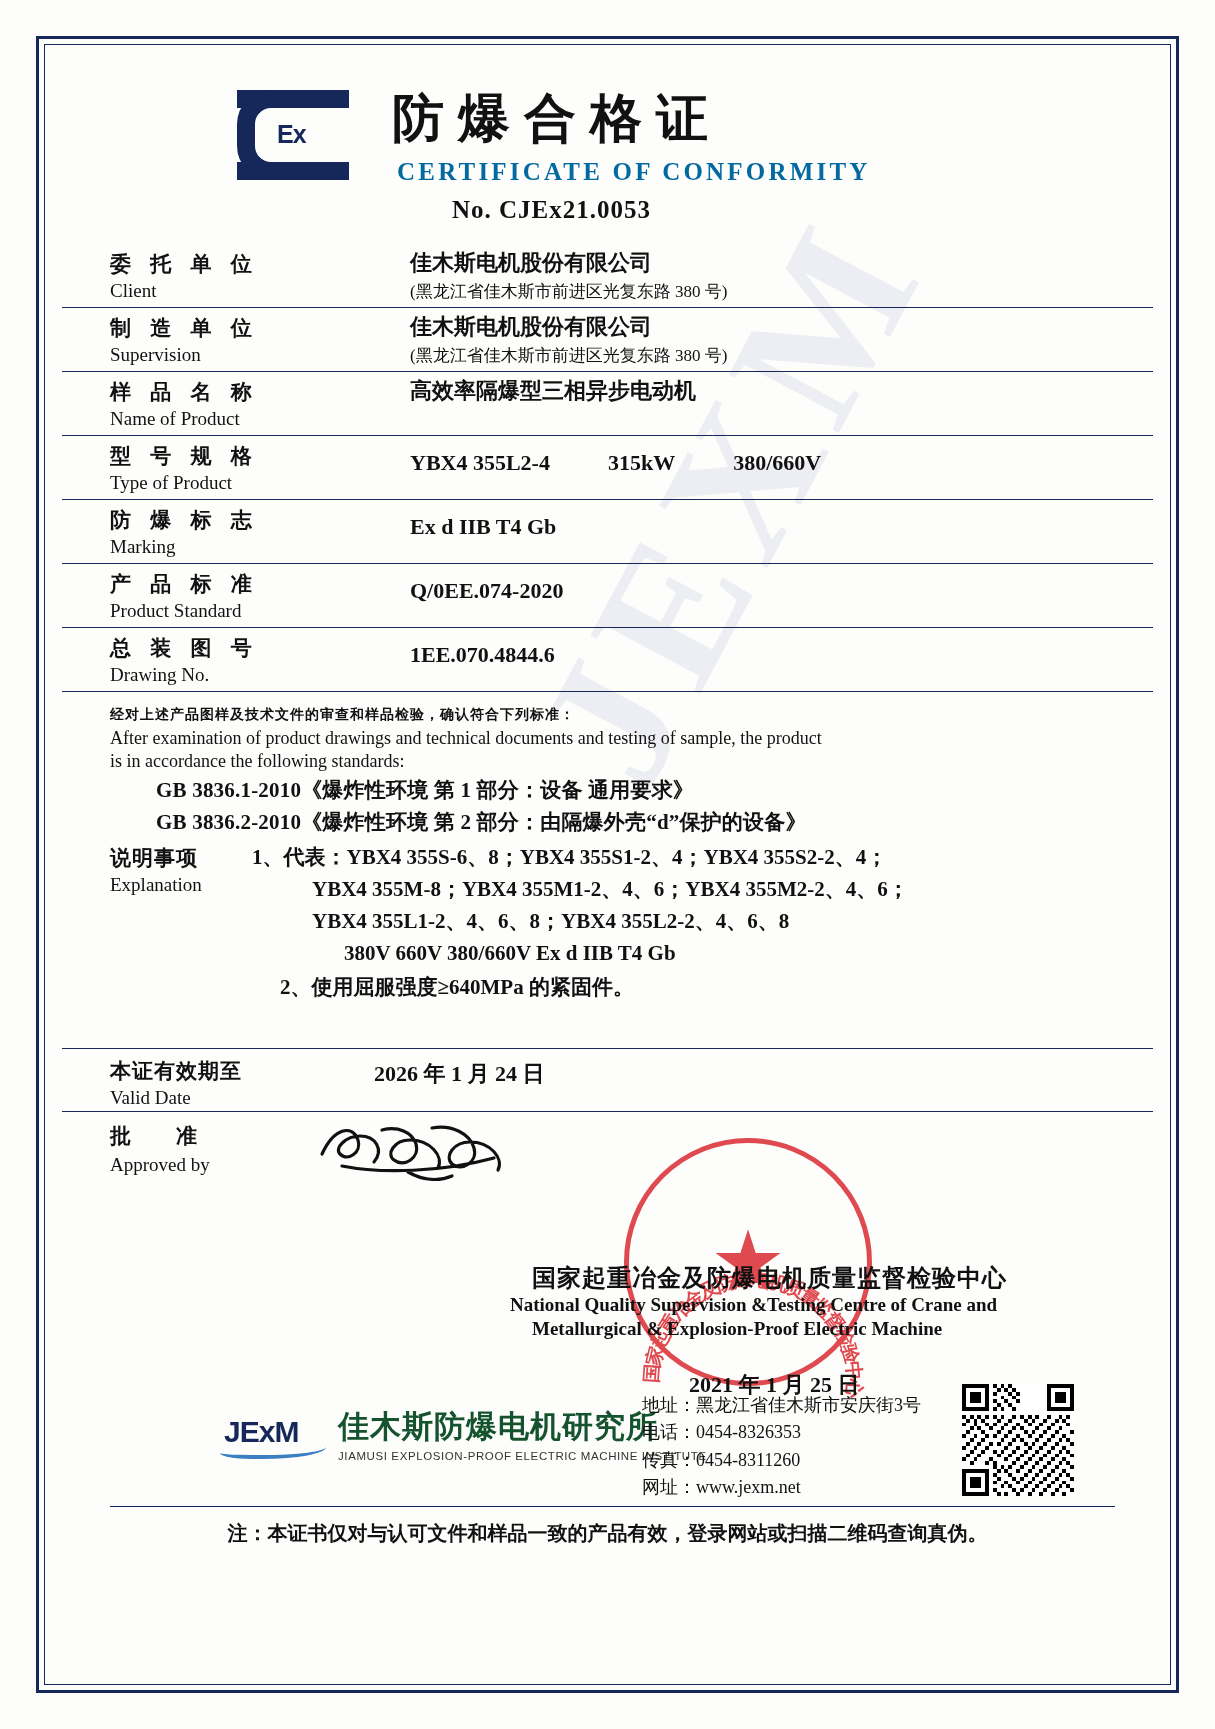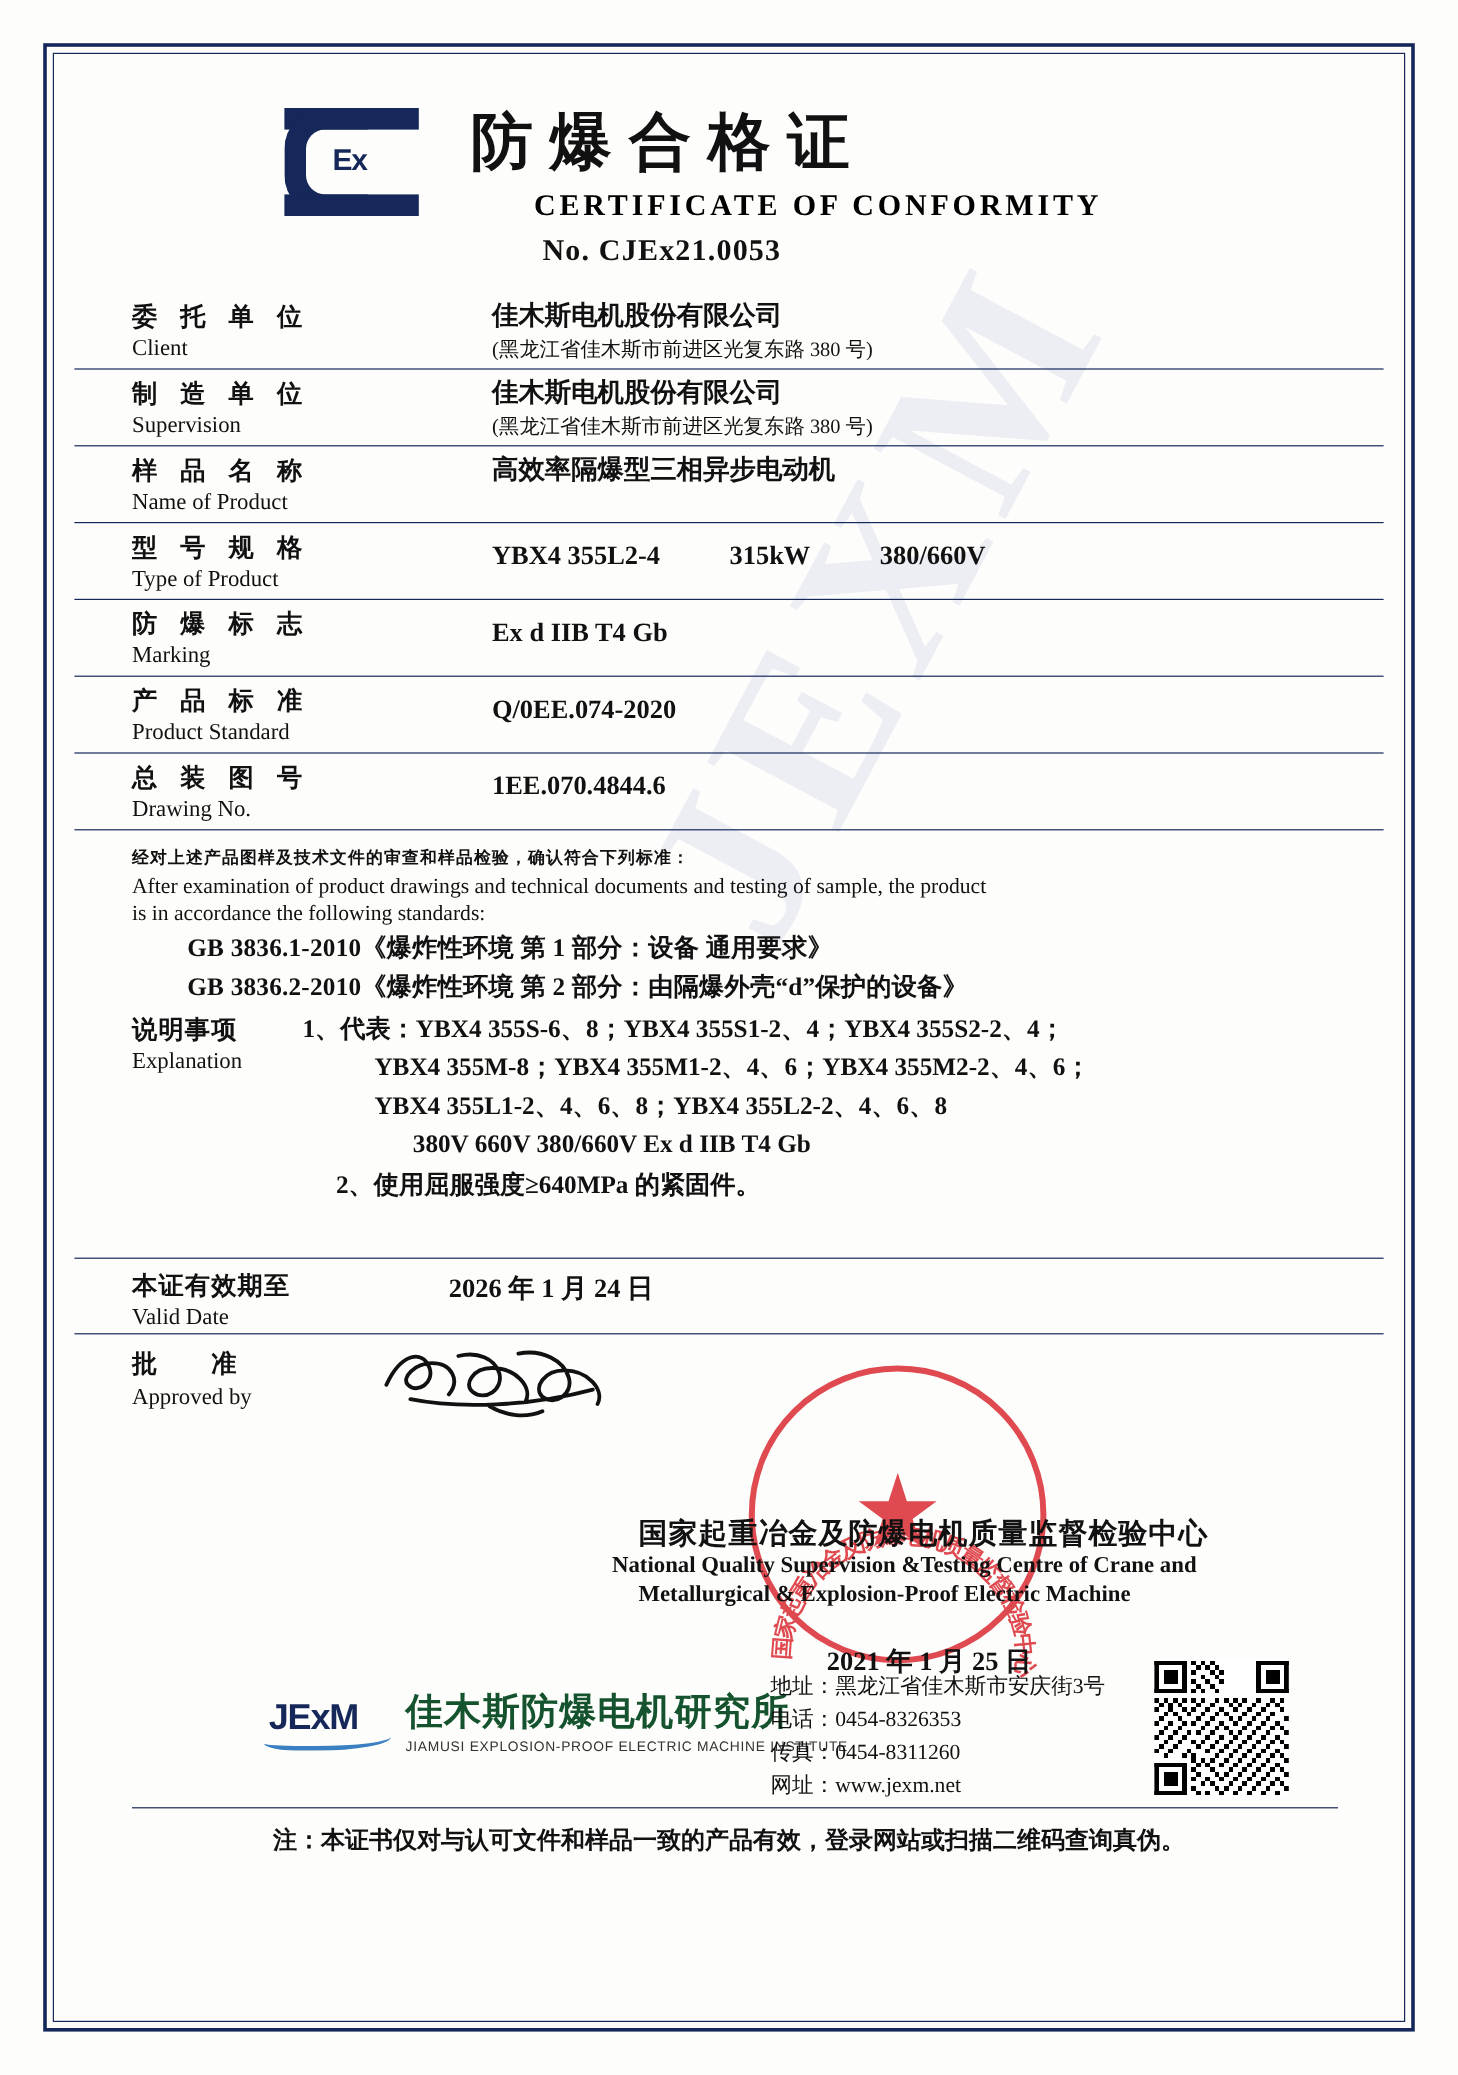--- a/index.html
+++ b/index.html
@@ -99,23 +99,22 @@
     color: #111;
     font-family: "DejaVu Serif", serif;
   }
   .title-en {
     position: absolute;
     left: 335px;
     top: 96px;
     font-size: 25px;
     font-weight: bold;
     letter-spacing: 3.2px;
-    color: #000000;
+    color: #0369a1;
     font-family: "Liberation Serif", serif;
-    margin-left: 48px;
   }
   .cert-no {
     position: absolute;
     left: 390px;
     top: 134px;
     font-size: 25px;
     font-weight: bold;
     letter-spacing: 1px;
   }
 

